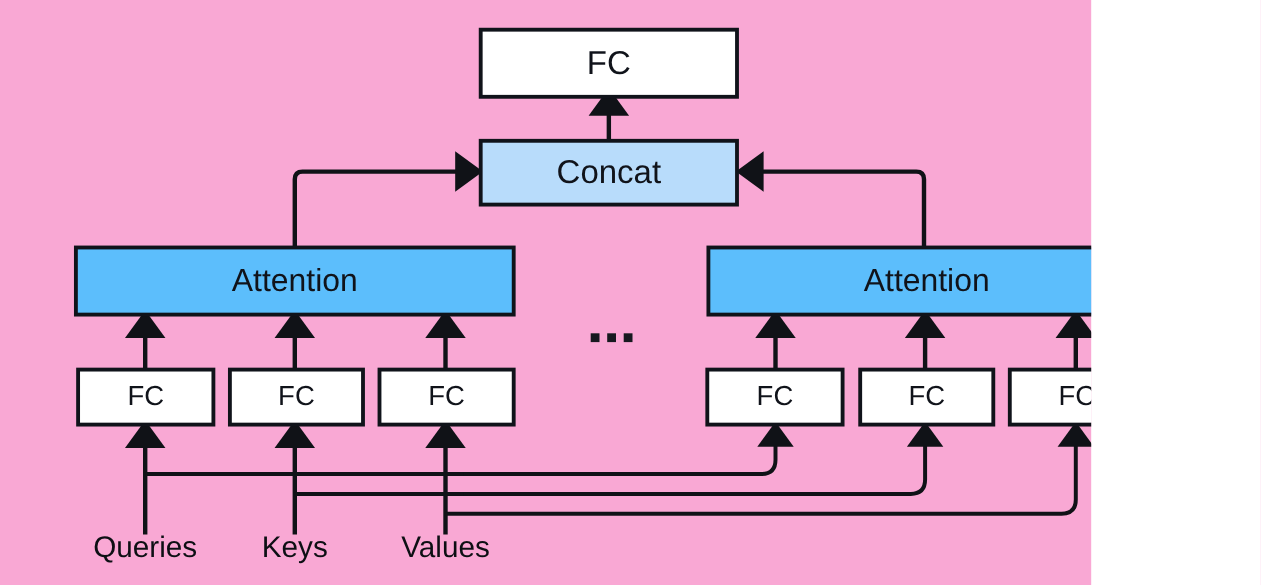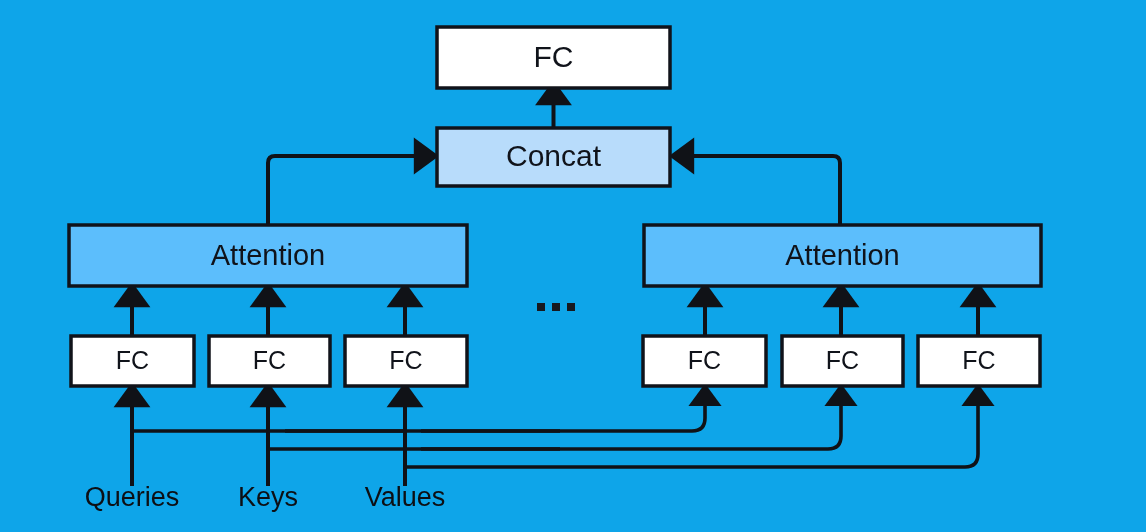--- a/index.html
+++ b/index.html
@@ -5,23 +5,23 @@
   html, body {
     margin: 0;
     padding: 0;
     background: #ffffff;
   }
   body {
     font-family: "Liberation Sans", sans-serif;
   }
   #diagram-root {
     position: relative;
-    width: 1146px;
+    width: 992px;
     height: 532px;
-    background: #0ea5e9;
+    background: #f9a8d4;
     overflow: hidden;
     text-decoration: underline;
   }
   #diagram-svg {
     position: absolute;
     left: 0;
     top: 0;
     width: 1146px;
     height: 532px;
   }

